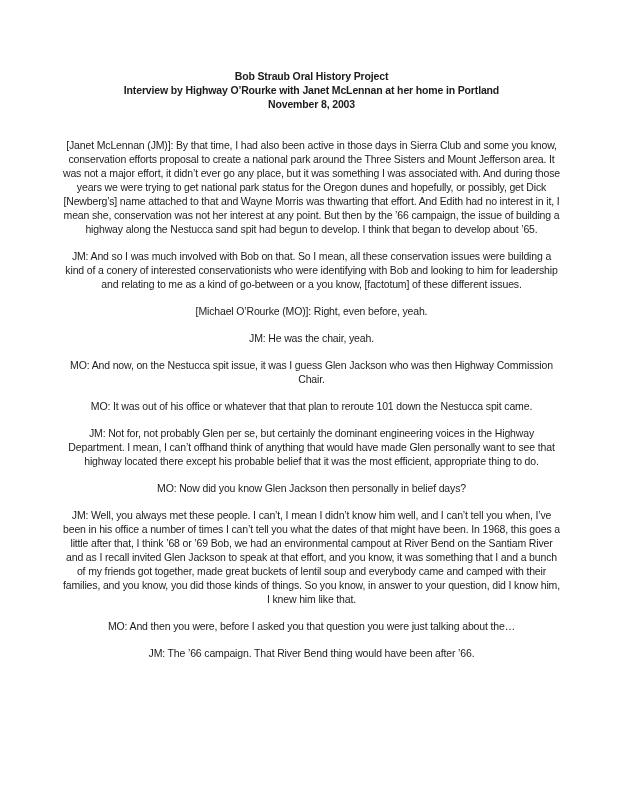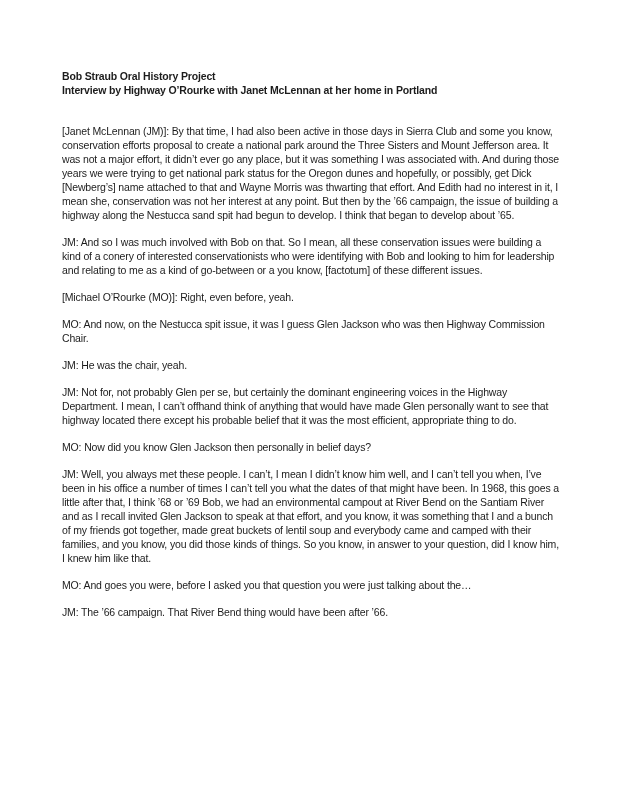--- a/index.html
+++ b/index.html
@@ -17,21 +17,21 @@
       color: #1c1c1c;
     }
     .content {
       position: absolute;
       left: 62px;
       top: 69px;
       width: 499px;
       font-size: 10.5px;
       line-height: 14px;
       letter-spacing: -0.15px;
-      text-align: left;
+      text-align: center;
     }
     .doc-header {
       font-weight: bold;
       margin-bottom: 27px;
     }
     .doc-header div {
       margin: 0;
     }
     .transcript p {
       margin: 0 0 13px 0;
@@ -43,29 +43,31 @@
   </style>
 </head>
 <body>
 
 <div class="page">
   <div class="content">
 
     <div class="doc-header">
       <div>Bob Straub Oral History Project</div>
       <div>Interview by Highway O’Rourke with Janet McLennan at her home in Portland</div>
+      <div>November 8, 2003</div>
     </div>
 
     <div class="transcript">
       <p>[Janet McLennan (JM)]: By that time, I had also been active in those days in Sierra Club and some you know, conservation efforts proposal to create a national park around the Three Sisters and Mount Jefferson area. It was not a major effort, it didn’t ever go any place, but it was something I was associated with. And during those years we were trying to get national park status for the Oregon dunes and hopefully, or possibly, get Dick [Newberg’s] name attached to that and Wayne Morris was thwarting that effort. And Edith had no interest in it, I mean she, conservation was not her interest at any point. But then by the ’66 campaign, the issue of building a highway along the Nestucca sand spit had begun to develop. I think that began to develop about ’65.</p>
       <p>JM: And so I was much involved with Bob on that. So I mean, all these conservation issues were building a kind of a conery of interested conservationists who were identifying with Bob and looking to him for leadership and relating to me as a kind of go-between or a you know, [factotum] of these different issues.</p>
       <p>[Michael O’Rourke (MO)]: Right, even before, yeah.</p>
+      <p>JM: He was the chair, yeah.</p>
       <p>MO: And now, on the Nestucca spit issue, it was I guess Glen Jackson who was then Highway Commission Chair.</p>
-      <p>JM: He was the chair, yeah.</p>
+      <p>MO: It was out of his office or whatever that that plan to reroute 101 down the Nestucca spit came.</p>
       <p>JM: Not for, not probably Glen per se, but certainly the dominant engineering voices in the Highway Department. I mean, I can’t offhand think of anything that would have made Glen personally want to see that highway located there except his probable belief that it was the most efficient, appropriate thing to do.</p>
       <p>MO: Now did you know Glen Jackson then personally in belief days?</p>
       <p>JM: Well, you always met these people. I can’t, I mean I didn’t know him well, and I can’t tell you when, I’ve been in his office a number of times I can’t tell you what the dates of that might have been. In 1968, this goes a little after that, I think ’68 or ’69 Bob, we had an environmental campout at River Bend on the Santiam River and as I recall invited Glen Jackson to speak at that effort, and you know, it was something that I and a bunch of my friends got together, made great buckets of lentil soup and everybody came and camped with their families, and you know, you did those kinds of things. So you know, in answer to your question, did I know him, I knew him like that.</p>
-      <p>MO: And goes you were, before I asked you that question you were just talking about the…</p>
+      <p>MO: And then you were, before I asked you that question you were just talking about the…</p>
       <p>JM: The ’66 campaign. That River Bend thing would have been after ’66.</p>
     </div>
 
   </div>
 </div>
 
 </body></html>

